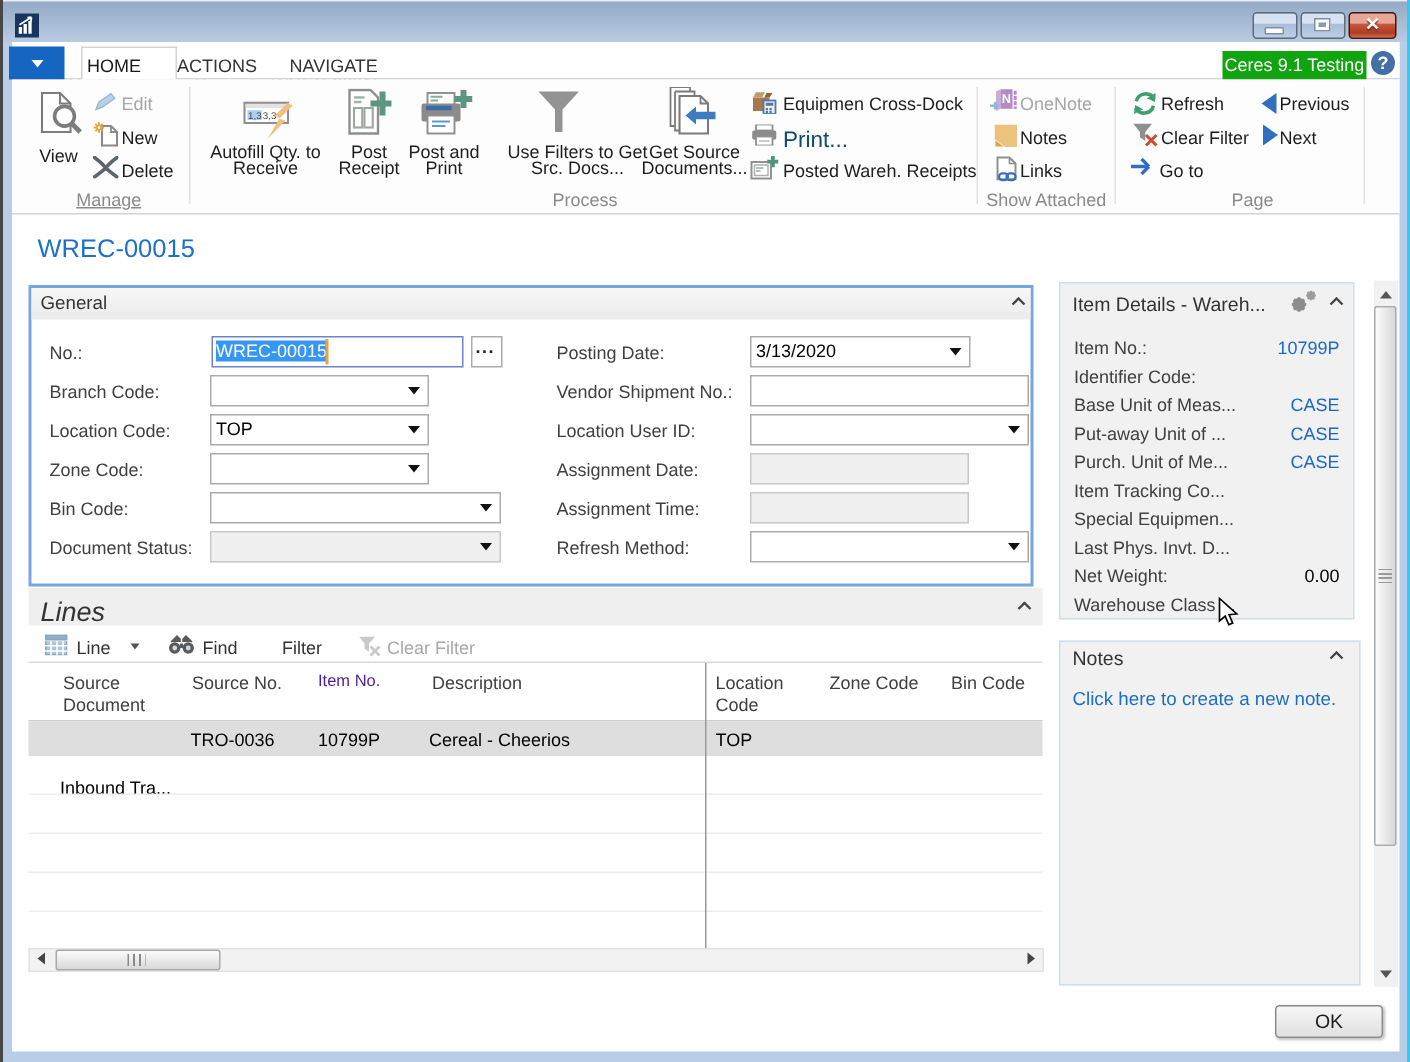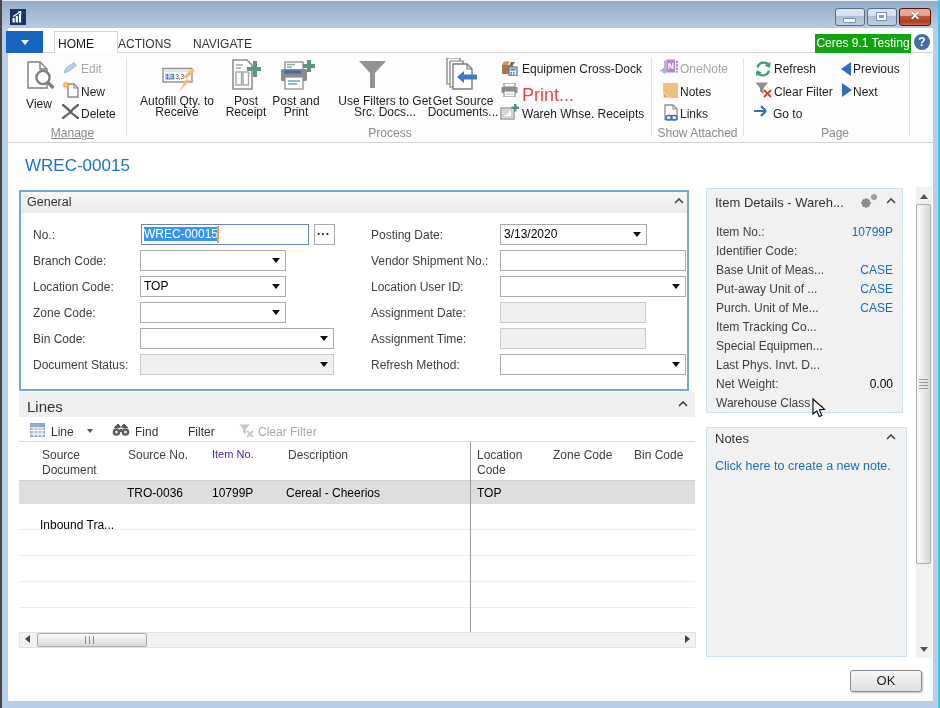--- a/index.html
+++ b/index.html
@@ -154,31 +154,31 @@
         <rect x="12" y="13" width="1.5" height="1.5"></rect>
       </g>
   </svg>
   <div class="abs" style="left:522px;top:62px;font-size:12px;color:#1e1e1e;">Equipmen Cross-Dock</div>
   <svg class="abs" style="left:501px;top:83px;" width="17" height="14" viewBox="0 0 17 14">
     <rect x="3" y="0" width="11" height="4" fill="#fff" stroke="#8f8f8f" stroke-width="1.2"></rect>
     <rect x="0.5" y="4" width="16" height="6" rx="1" fill="#8b8b8b"></rect>
     <rect x="3" y="8" width="11" height="6" fill="#fff" stroke="#8f8f8f" stroke-width="1.2"></rect>
     <line x1="5" y1="11" x2="12" y2="11" stroke="#b9b9b9" stroke-width="1"></line>
   </svg>
-  <div class="abs" style="left:522px;top:85px;font-size:18px;color:#ef4444;">Print...</div>
+  <div class="abs" style="left:522px;top:85px;font-size:15px;color:#0c4a6e;">Print...</div>
   <svg class="abs" style="left:500px;top:104px;" width="19" height="16" viewBox="0 0 19 16">
     <rect x="1" y="4" width="13" height="11" fill="#fff" stroke="#8f8f8f" stroke-width="1.3"></rect>
     <rect x="3" y="6" width="9" height="7" fill="none" stroke="#b0b0b0" stroke-width="1"></rect>
     <g stroke="#9ab0a4" stroke-width="1">
         <line x1="4" y1="8" x2="9" y2="8"></line>
         <line x1="4" y1="10" x2="7" y2="10"></line>
       </g>
     <path d="M14 0 H16.5 V2.5 H19 V5 H16.5 V7.5 H14 V5 H11.5 V2.5 H14 Z" fill="#4e9678"></path>
   </svg>
-  <div class="abs" style="left:522px;top:107px;font-size:12px;color:#1e1e1e;">Wareh Whse. Receipts</div>
+  <div class="abs" style="left:522px;top:107px;font-size:12px;color:#1e1e1e;">Posted Wareh. Receipts</div>
   <div class="abs" style="left:330px;top:126px;width:120px;text-align:center;font-size:12px;color:#8a8a8a;">Process</div>
 
   <svg class="abs" style="left:660px;top:59px;" width="19" height="16" viewBox="0 0 19 16">
     <path d="M4 2 L7 0.5 V13.5 L4 15 Z" fill="#c9aed6"></path>
     <rect x="7" y="0.5" width="8" height="13" fill="#b48ac8"></rect>
     <text x="7.8" y="9.5" font-size="8.5" fill="#fff" font-family="Liberation Sans" font-weight="bold">N</text>
     <g fill="#b48ac8">
         <rect x="15.8" y="1.5" width="2" height="2.6"></rect>
         <rect x="15.8" y="5" width="2" height="2.6"></rect>
         <rect x="15.8" y="8.5" width="2" height="2.6"></rect>
@@ -273,21 +273,21 @@
   <div class="abs" style="left:504px;top:227px;font-size:12px;color:#000;">3/13/2020</div>
   <div class="fld" style="left:500px;top:250px;width:186px;"></div>
   <div class="fld" style="left:500px;top:276px;width:186px;"></div>
     <div class="darr" style="left:672px;top:284px;"></div>
   <div class="fld dis" style="left:500px;top:302px;width:146px;"></div>
   <div class="fld dis" style="left:500px;top:328px;width:146px;"></div>
   <div class="fld" style="left:500px;top:354px;width:186px;"></div>
     <div class="darr" style="left:672px;top:362px;"></div>
 
   <div class="abs" style="left:19px;top:392px;width:676px;height:25px;background:#efefef;"></div>
-  <div class="abs" style="left:27px;top:398px;font-size:15px;color:#333;">Lines</div>
+  <div class="abs" style="left:27px;top:398px;font-size:18px;color:#333;font-style:italic;">Lines</div>
   <svg class="abs" style="left:678px;top:401px;" width="10" height="6" viewBox="0 0 10 6">
       <path d="M1 5 L5 1 L9 5" fill="none" stroke="#444" stroke-width="1.6"></path>
     </svg>
 
   <svg class="abs" style="left:30px;top:423px;" width="15" height="14" viewBox="0 0 15 14">
     <rect x="0.5" y="0.5" width="14" height="13" fill="#aec4da" stroke="#8aa6c2"></rect>
     <g stroke="#fff" stroke-width="1">
         <line x1="0" y1="4" x2="15" y2="4"></line>
         <line x1="0" y1="7.5" x2="15" y2="7.5"></line>
         <line x1="0" y1="11" x2="15" y2="11"></line>

